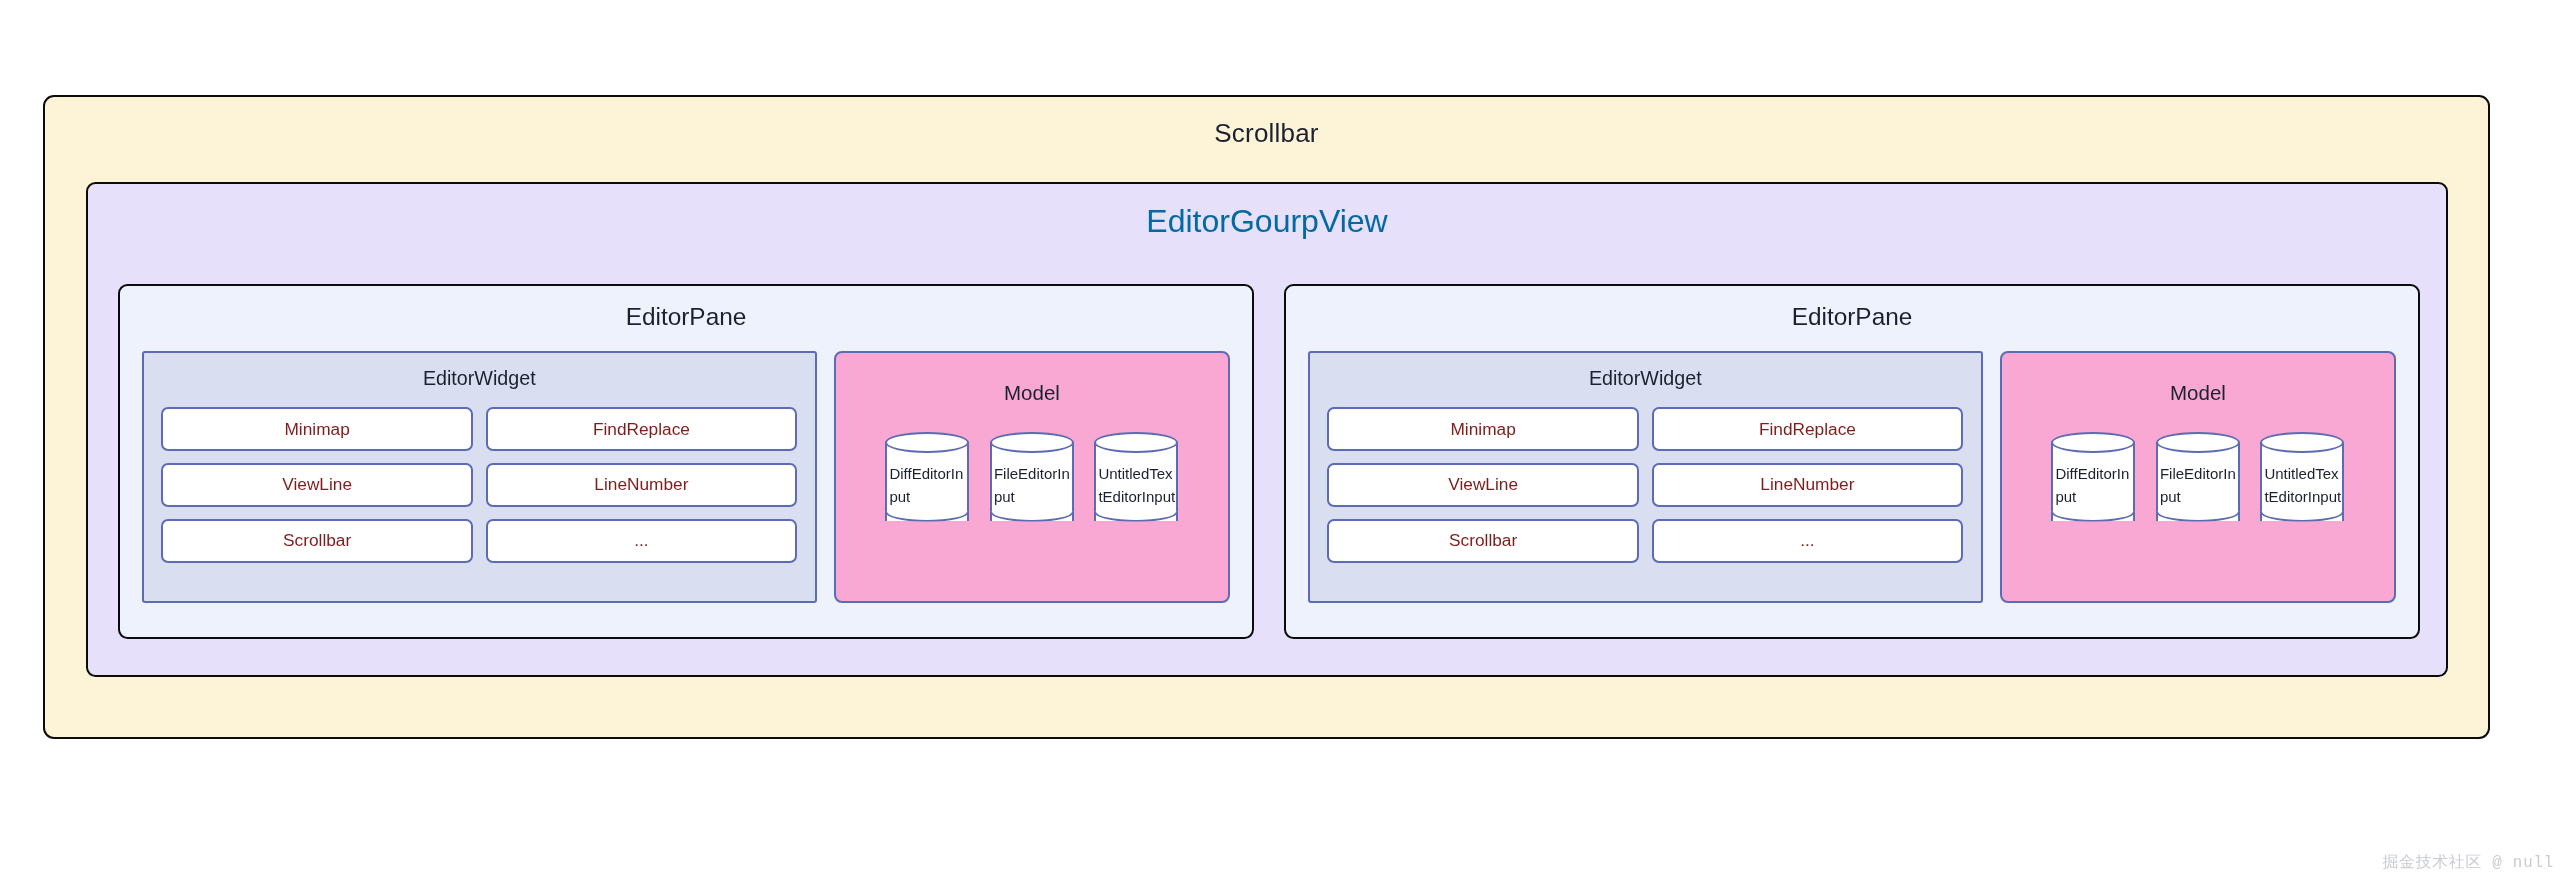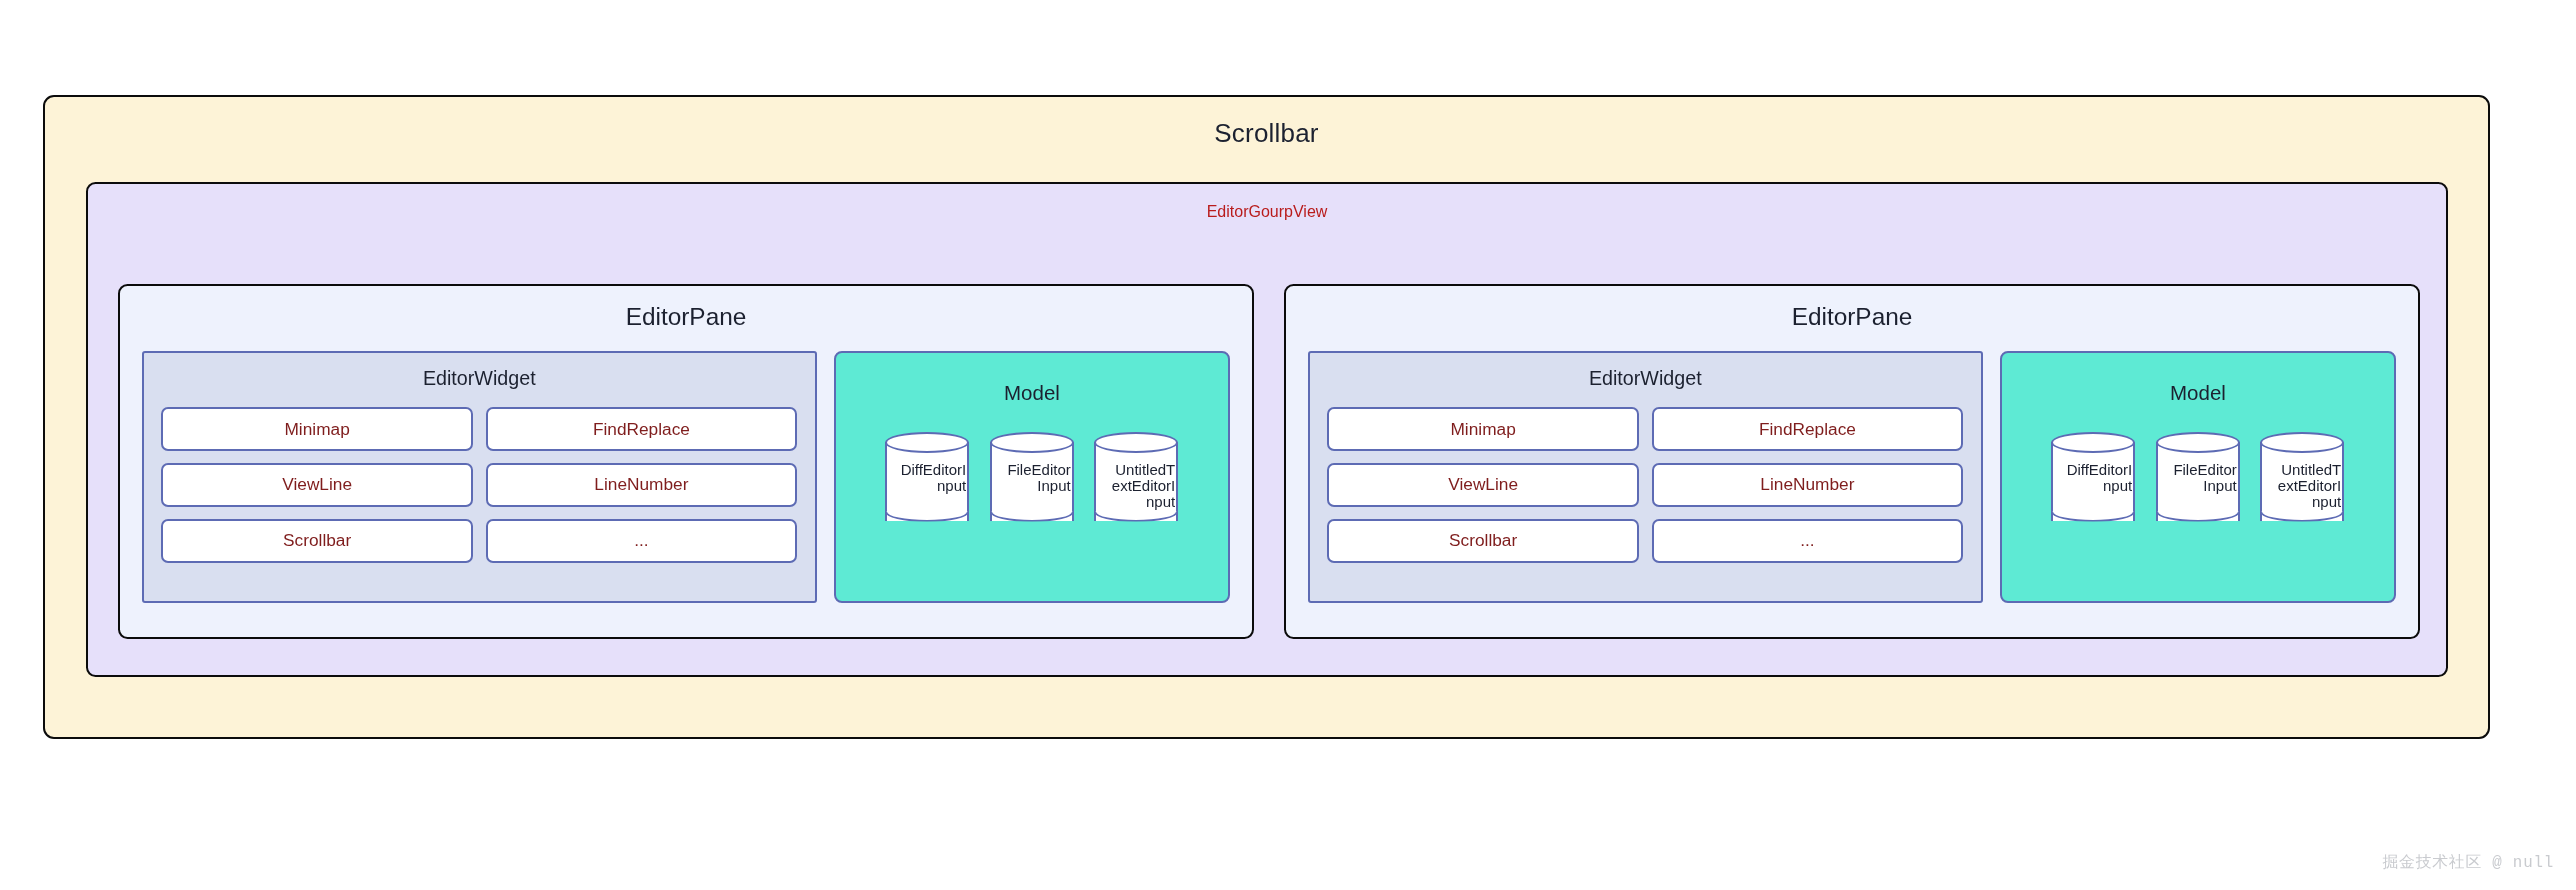--- a/index.html
+++ b/index.html
@@ -50,22 +50,22 @@
     border: 2.4px solid #0b0b0b;
     border-radius: 9.5px;
     box-sizing: border-box;
   }
   .group-title {
     position: absolute;
     top: 19px;
     left: 0;
     width: 100%;
     text-align: center;
-    font-size: 16px;
-    color: #b91c1c;
+    font-size: 32px;
+    color: #0369a1;
   }
 
   
   .panes-row {
     position: absolute;
     left: 30px;
     top: 100px;
     width: 2302px;
     height: 355px;
     display: flex;
@@ -139,21 +139,21 @@
     justify-content: center;
     font-size: 17.3px;
     color: #7f1d1d;
     box-sizing: border-box;
   }
 
   
   .model-box {
     position: relative;
     flex: 1 1 0;
-    background: #5eead4;
+    background: #f9a8d4;
     border: 2.4px solid #5d6bb4;
     border-radius: 7.9px;
     box-sizing: border-box;
   }
   .model-title {
     position: absolute;
     top: 28px;
     left: 0;
     width: 100%;
     text-align: center;
@@ -206,31 +206,31 @@
     top: 0;
     width: 100%;
     height: 21px;
     background: #ffffff;
     border: 2.4px solid #5d6bb4;
     border-radius: 50%;
     box-sizing: border-box;
   }
   .cyl-label {
     position: absolute;
-    left: 15px;
+    left: 4px;
     right: 3.2px;
     top: 23.6px;
     height: 65px;
     overflow: hidden;
     display: flex;
     align-items: flex-start;
     justify-content: center;
-    text-align: right;
+    text-align: left;
     font-size: 15px;
-    line-height: 16px;
+    line-height: 23px;
     color: #1c2130;
     word-break: break-all;
     padding-top: 6.3px;
     box-sizing: border-box;
   }
 
   
   .watermark {
     position: absolute;
     right: 22px;

